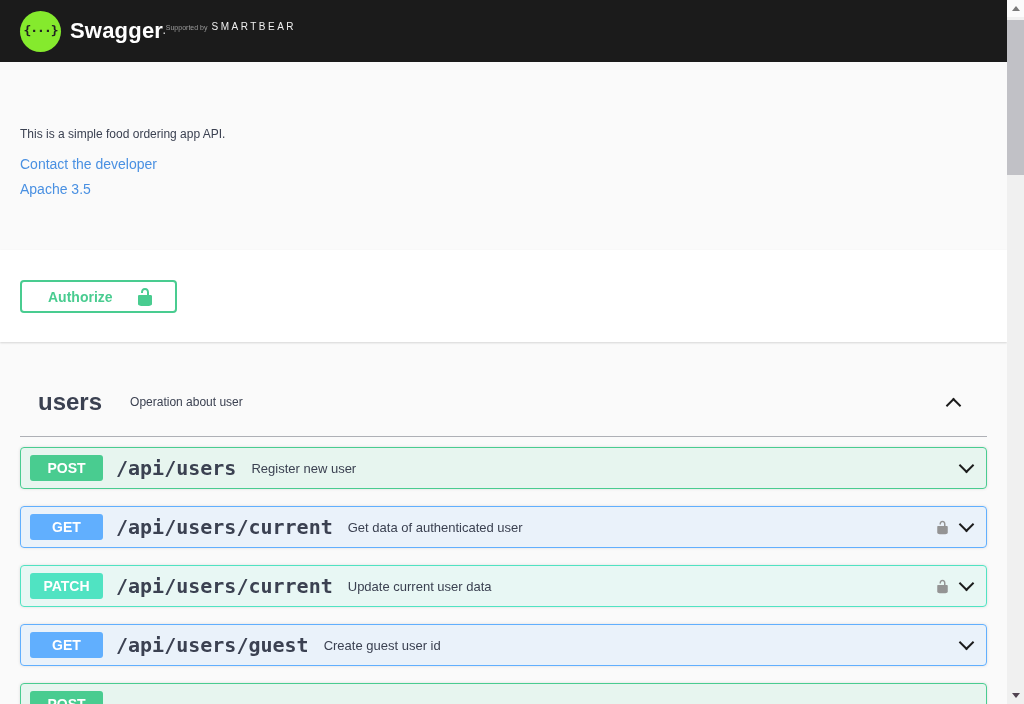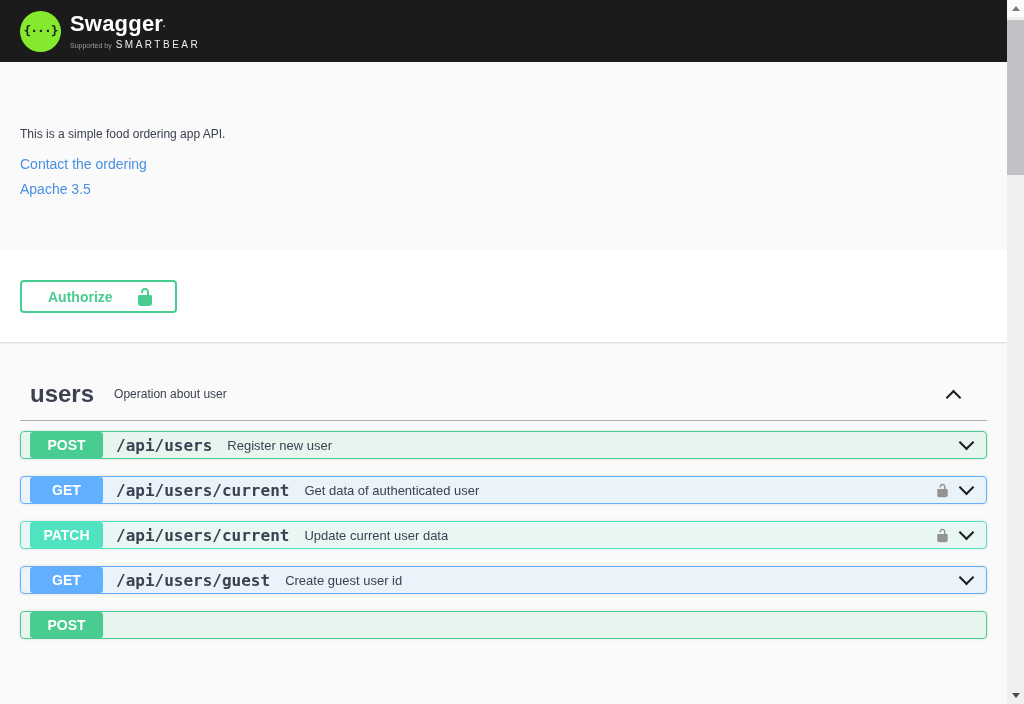--- a/index.html
+++ b/index.html
@@ -16,21 +16,21 @@
   .topbar { height:62px; background:#1b1b1b; display:flex; align-items:center; padding:0 20px; }
   .logo { display:flex; align-items:center; gap:9px; cursor:pointer; }
   .logo-circle {
     width:41px; height:41px; border-radius:50%; background:#85ea2d;
     display:flex; align-items:center; justify-content:center; flex:0 0 auto;
   }
   .logo-glyph {
     font-family:"DejaVu Sans Mono", monospace; font-weight:bold; font-size:13px;
     letter-spacing:-1px; color:#222; padding-bottom:1px;
   }
-  .logo-text-col { display:flex; flex-direction:column; }
+  .logo-text-col { display:flex; }
   .logo-title-row { color:#fff; font-size:22px; font-weight:600; letter-spacing:0.2px; line-height:1.1; }
   .logo-tm { font-size:9px; vertical-align:middle; color:#d9d9d9; }
   .logo-sub { margin-top:2px; font-size:7px; color:#9b9b9b; display:flex; align-items:baseline; gap:4px; }
   .logo-brand { font-size:10px; font-weight:normal; color:#efefef; letter-spacing:2.5px; }
 
   
   .info-section { padding:44px 20px 53px 20px; }
   .api-title { margin:0; font-size:36px; font-weight:bold; color:#3b4151; line-height:1.2; }
   .badge {
     display:inline-block; color:#fff; font-weight:bold; font-size:12px;
@@ -53,41 +53,41 @@
     padding:6px 20px 6px 26px; height:33px; cursor:pointer;
   }
   .authorize-btn svg { fill:#49cc90; }
 
   
   .tag-section { padding:0 20px; }
   .tag-header {
     margin-top:40px; display:flex; align-items:center; cursor:pointer;
     border-bottom:1px solid rgba(59,65,81,.4); padding:0 0 14px 10px;
   }
-  .tag-name { margin:0; font-size:24px; font-weight:bold; color:#3b4151; line-height:1; }
+  .tag-name { margin:8px; font-size:24px; font-weight:bold; color:#3b4151; line-height:1; }
   .tag-desc { margin-left:20px; font-size:12px; color:#3b4151; }
   .collapse-btn { margin-left:auto; margin-right:28px; background:none; border:none; padding:0; cursor:pointer; line-height:0; }
   .chev { display:inline-block; width:11px; height:11px; border-right:2px solid #1c1c1c; border-bottom:2px solid #1c1c1c; }
   .chev-up   { transform:rotate(-135deg); position:relative; top:3px; }
   .chev-down { transform:rotate(45deg);  position:relative; top:-3px; }
 
   
   .operations { margin-top:10px; }
   .op-row {
-    height:28px; border:1px solid; border-radius:4px; margin-bottom:17px;
+    height:42px; border:1px solid; border-radius:4px; margin-bottom:17px;
     display:flex; align-items:center; padding:0 14px 0 9px; cursor:pointer;
     box-shadow:0 0 3px rgba(0,0,0,.12);
   }
   .method-badge {
     min-width:73px; padding:6px 10px; text-align:center; border-radius:3px;
     color:#fff; font-weight:bold; font-size:14px; line-height:1; flex:0 0 auto;
   }
   .op-path {
     margin-left:13px; font-family:"DejaVu Sans Mono", monospace;
-    font-weight:bold; font-size:16px; color:#3b4151; white-space:nowrap;
+    font-weight:bold; font-size:20px; color:#3b4151; white-space:nowrap;
   }
   .op-summary { margin-left:15px; font-size:13px; color:#3b4151; white-space:nowrap; }
   .op-right { margin-left:auto; display:flex; align-items:center; gap:11px; }
   .lock-icon { fill:#949494; cursor:pointer; }
 
   
   .vscrollbar { position:absolute; top:0; right:0; width:17px; height:704px; background:#f0f0f0; z-index:50; }
   .sb-btn { position:absolute; left:0; width:17px; height:17px; background:#fbfbfb; display:flex; align-items:center; justify-content:center; cursor:pointer; }
   .sb-btn.up { top:0; }
   .sb-btn.down { bottom:0; background:#f0f0f0; }
@@ -112,21 +112,21 @@
           <span class="logo-brand">SMARTBEAR</span>
         </span>
       </span>
     </a>
   </header>
 
   <main>
 
     <section class="info-section">
       <p class="api-desc">This is a simple food ordering app API.</p>
-      <a class="info-link">Contact the ordering</a>
+      <a class="info-link">Contact the developer</a>
       <a class="info-link">Apache 3.5</a>
     </section>
 
     <section class="scheme-container">
       <div class="auth-wrapper">
         <button class="authorize-btn">
           <span>Authorize</span>
           <svg width="20" height="20" viewBox="0 0 20 20" aria-hidden="true">
             <path d="M15.8 8H14V5.6C14 2.703 12.665 1 10 1 7.334 1 6 2.703 6 5.6V6h2v-.801C8 3.754 8.797 3 10 3c1.203 0 2 .754 2 2.199V8H4c-.553 0-1 .646-1 1.199V17c0 .549.428 1.139.951 1.307l1.197.387C5.672 18.861 6.55 19 7.1 19h5.8c.549 0 1.428-.139 1.951-.307l1.196-.387c.524-.167.953-.757.953-1.306V9.199C17 8.646 16.352 8 15.8 8z"></path>
           </svg>

